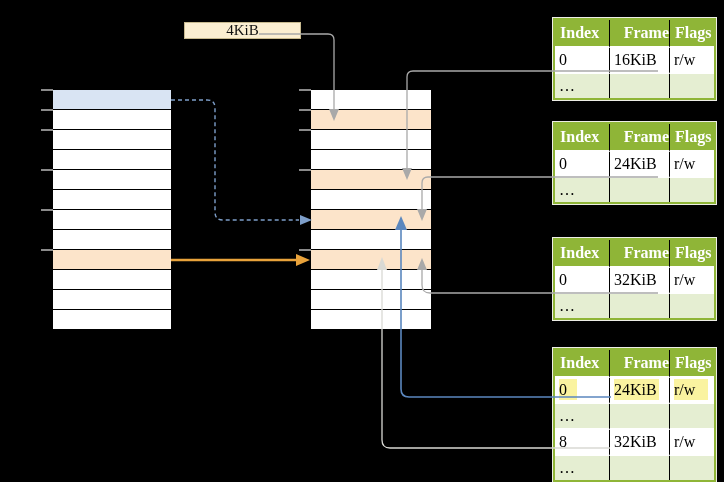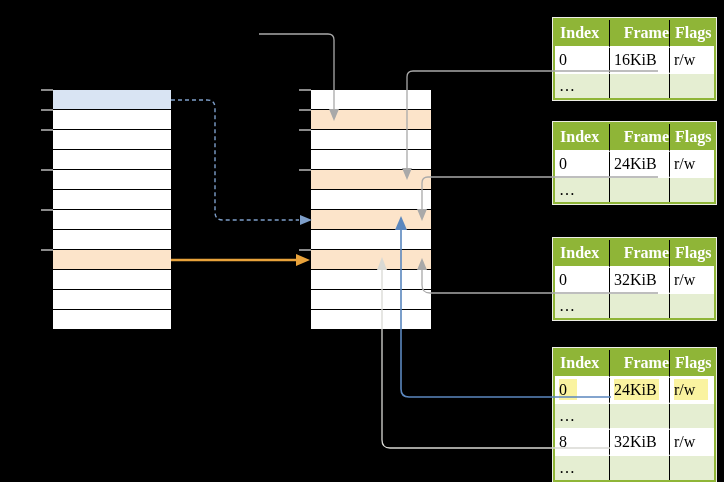--- a/index.html
+++ b/index.html
@@ -58,20 +58,21 @@
   .hd.lgray{fill:var(--arrow-light,#D9D9D4);}
   .hd.blue{fill:var(--arrow-blue,#5B87BE);}
   .hd.dblue{fill:var(--arrow-blue-dashed,#7D9EC9);}
   .hd.orange{fill:var(--arrow-orange,#E8A23B);}
 </style>
 </head>
 <body>
 
 <div class="canvas">
 
+  <div class="size-label">4KiB</div>
 
   <div class="memcol" id="left-col">
       <div class="cell vm"></div>
       <div class="cell plain"></div>
       <div class="cell plain"></div>
       <div class="cell plain"></div>
       <div class="cell plain"></div>
       <div class="cell plain"></div>
       <div class="cell plain"></div>
       <div class="cell plain"></div>

